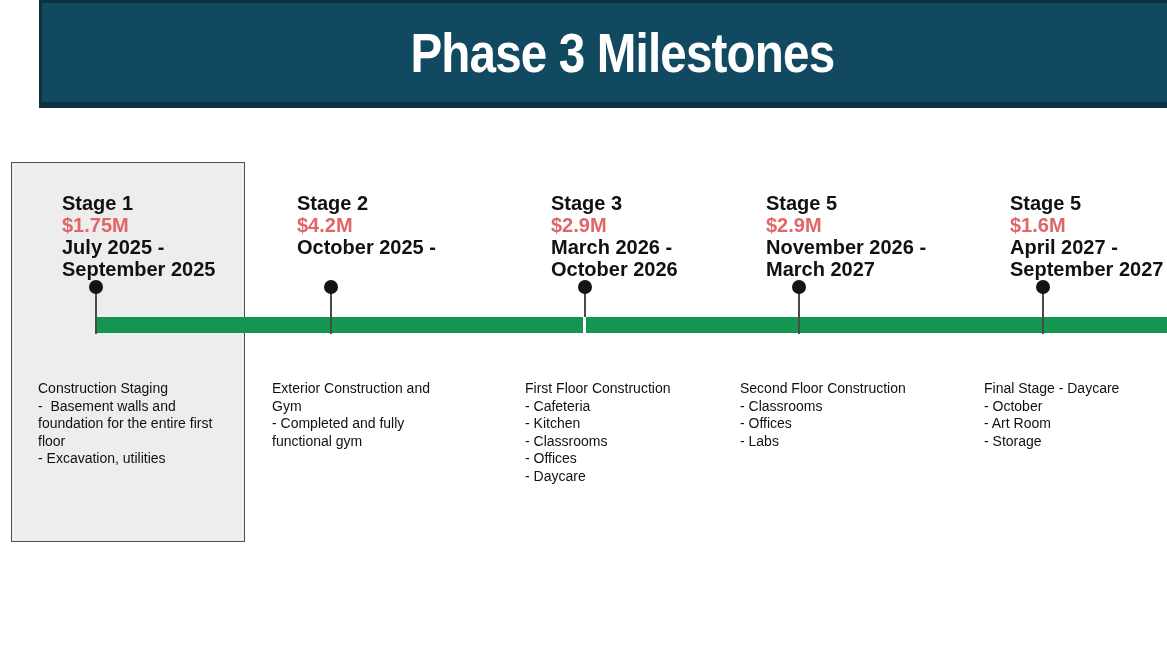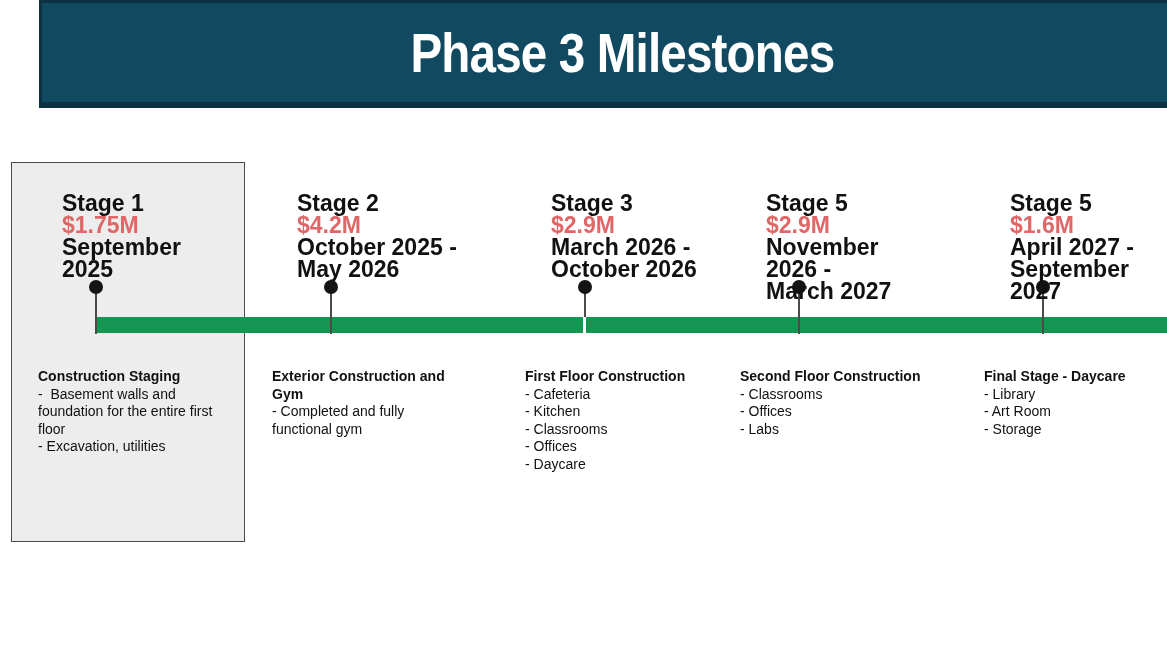--- a/index.html
+++ b/index.html
@@ -42,38 +42,38 @@
   .bar{
     position:absolute;top:317px;height:16px;background:var(--bar-green);z-index:2;
   }
   .bar.seg1{left:97px;width:486px;}
   .bar.seg2{left:586px;width:581px;}
 
   
   .stage{position:absolute;inset:0;pointer-events:none;}
   .stage .head{
     position:absolute;top:192px;left:var(--head-x);width:170px;
-    font-size:23px;font-weight:bold;line-height:22px;z-index:5;
+    font-size:20px;font-weight:bold;line-height:22px;z-index:5;
   }
   .stage .cost{color:var(--cost-red);}
   .stage .dot{
     position:absolute;width:14px;height:14px;border-radius:50%;
     background:var(--dot-black);
     left:calc(var(--dot-x) - 7px);top:280px;z-index:4;
   }
   .stage .stem{
     position:absolute;width:2px;background:var(--stem-gray);
     left:calc(var(--dot-x) - 1px);top:292px;height:42px;z-index:3;
   }
   .stage.s3 .stem{height:25px;} 
   .stage .desc{
     position:absolute;top:368px;left:var(--desc-x);width:var(--desc-w);
     font-size:14px;line-height:17.5px;z-index:5;
   }
-  .stage .desc .desc-title{font-weight:bold;}
+  .stage .desc .desc-title{font-weight:normal;margin-top:12px;}
   .stage .desc .desc-item{white-space:pre-wrap;}
 
   .stage.s1{--head-x:62px; --dot-x:96px;  --desc-x:38px;  --desc-w:200px;}
   .stage.s2{--head-x:297px;--dot-x:331px; --desc-x:272px; --desc-w:190px;}
   .stage.s3{--head-x:551px;--dot-x:585px; --desc-x:525px; --desc-w:190px;}
   .stage.s4{--head-x:766px;--dot-x:799px; --desc-x:740px; --desc-w:200px;}
   .stage.s5{--head-x:1010px;--dot-x:1043px;--desc-x:984px;--desc-w:178px;}
 </style>
 </head>
 <body>
@@ -84,37 +84,37 @@
 
 <div class="stage1-box"></div>
 
 <div class="bar seg1"></div>
 <div class="bar seg2"></div>
 
 <div class="stage s1">
   <div class="head">
     <div>Stage 1</div>
     <div class="cost">$1.75M</div>
+    <div>July 2025 -</div>
     <div>September 2025</div>
   </div>
   <div class="dot"></div>
   <div class="stem"></div>
   <div class="desc">
     <div class="desc-title">Construction Staging</div>
     <div class="desc-item">-  Basement walls and foundation for the entire first floor</div>
     <div class="desc-item">- Excavation, utilities</div>
   </div>
 </div>
 
 <div class="stage s2">
   <div class="head">
     <div>Stage 2</div>
     <div class="cost">$4.2M</div>
     <div>October 2025 -</div>
-    <div>May 2026</div>
   </div>
   <div class="dot"></div>
   <div class="stem"></div>
   <div class="desc">
     <div class="desc-title">Exterior Construction and Gym</div>
     <div class="desc-item">- Completed and fully functional gym</div>
   </div>
 </div>
 
 <div class="stage s3">
@@ -157,17 +157,17 @@
   <div class="head">
     <div>Stage 5</div>
     <div class="cost">$1.6M</div>
     <div>April 2027 -</div>
     <div>September 2027</div>
   </div>
   <div class="dot"></div>
   <div class="stem"></div>
   <div class="desc">
     <div class="desc-title">Final Stage - Daycare</div>
-    <div class="desc-item">- Library</div>
+    <div class="desc-item">- October</div>
     <div class="desc-item">- Art Room</div>
     <div class="desc-item">- Storage</div>
   </div>
 </div>
 
 </body></html>

